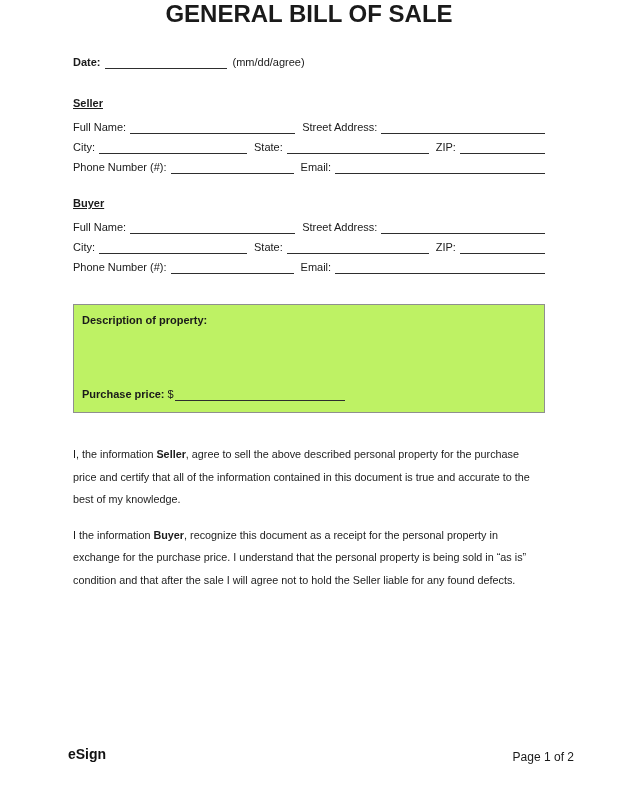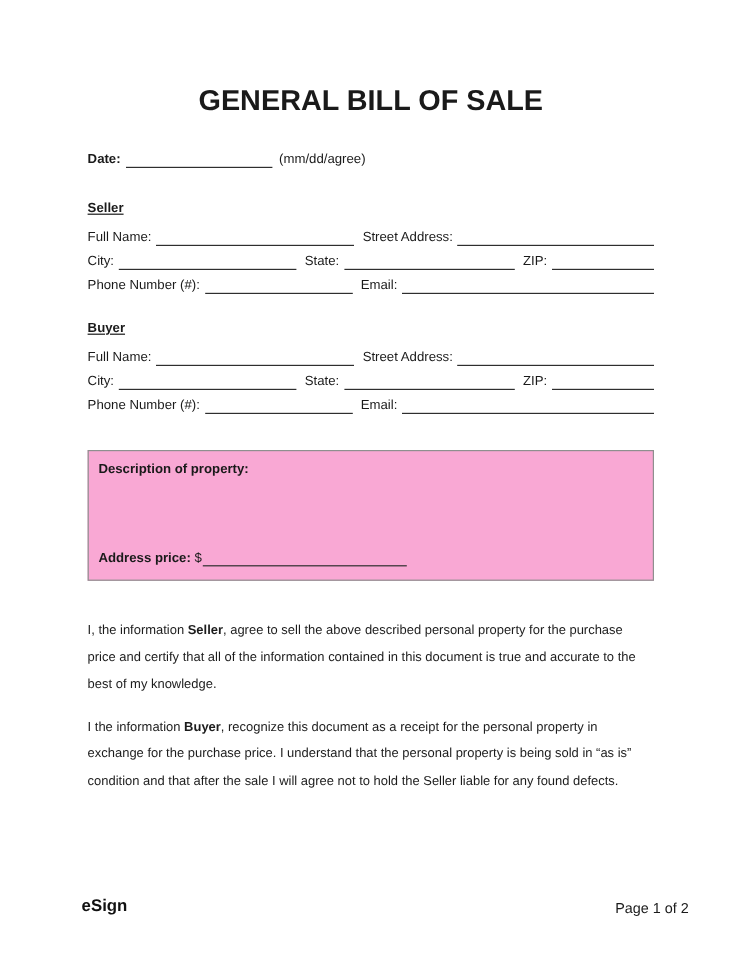--- a/index.html
+++ b/index.html
@@ -6,21 +6,21 @@
   body {
     width: 618px; height: 800px;
     background: #ffffff;
     font-family: "Liberation Sans", sans-serif;
     color: #1a1a1a;
   }
   .page { position: relative; width: 618px; height: 800px; overflow: hidden; }
   .content { padding: 0 73px; }
 
   .title {
-    margin: 0; padding-top: 71px;
+    margin: 0; 
     text-align: center;
     font-size: 24px; line-height: 28px; font-weight: 700;
     color: #1a1a1a;
   }
 
   .row { display: flex; align-items: flex-end; height: 20px; font-size: 11px; }
   .lbl { line-height: 19px; white-space: pre; }
   .b { font-weight: 700; }
   .mid { margin-left: 7px; }
   .hint { margin-left: 6px; }
@@ -42,21 +42,21 @@
 
   .heading {
     margin-top: 21px; margin-bottom: 4px;
     font-size: 11px; font-weight: 700; line-height: 20px;
     text-decoration: underline;
   }
   .buyer .heading { margin-top: 16px; }
 
   .prop-box {
     margin-top: 27px; height: 109px; box-sizing: border-box;
-    background: #f9a8d4;
+    background: #bef264;
     border: 1px solid #8f8f8f;
     display: flex; flex-direction: column;
     padding: 6px 8px 8px 8px;
   }
   .desc-label-row { font-size: 11px; line-height: 19px; }
   .desc-fill { flex: 1; font-size: 11px; }
   .dollar { margin-left: 3px; font-weight: 400; }
 
   .clause {
     margin: 0; width: 472px;
@@ -168,21 +168,21 @@
     </div>
 
     <div class="prop-box">
       <div class="desc-label-row">
         <span class="lbl b">Description of property:</span>
       </div>
       <div class="desc-fill">
         <span class="val"></span>
       </div>
       <div class="row">
-        <span class="lbl b">Address price:</span>
+        <span class="lbl b">Purchase price:</span>
         <span class="lbl dollar">$</span>
         <span class="line w-price">
             <span class="val"></span>
           </span>
       </div>
     </div>
 
     <p class="clause clause-1"><span>I, the information </span><b>Seller</b><span>, agree to sell the above described personal property for the purchase price and certify that all of the information contained in this document is true and accurate to the best of my knowledge.</span></p>
 
     <p class="clause clause-2"><span>I the information </span><b>Buyer</b><span>, recognize this document as a receipt for the personal property in exchange for the purchase price. I understand that the personal property is being sold in “as is” condition and that after the sale I will agree not to hold the Seller liable for any found defects.</span></p>

